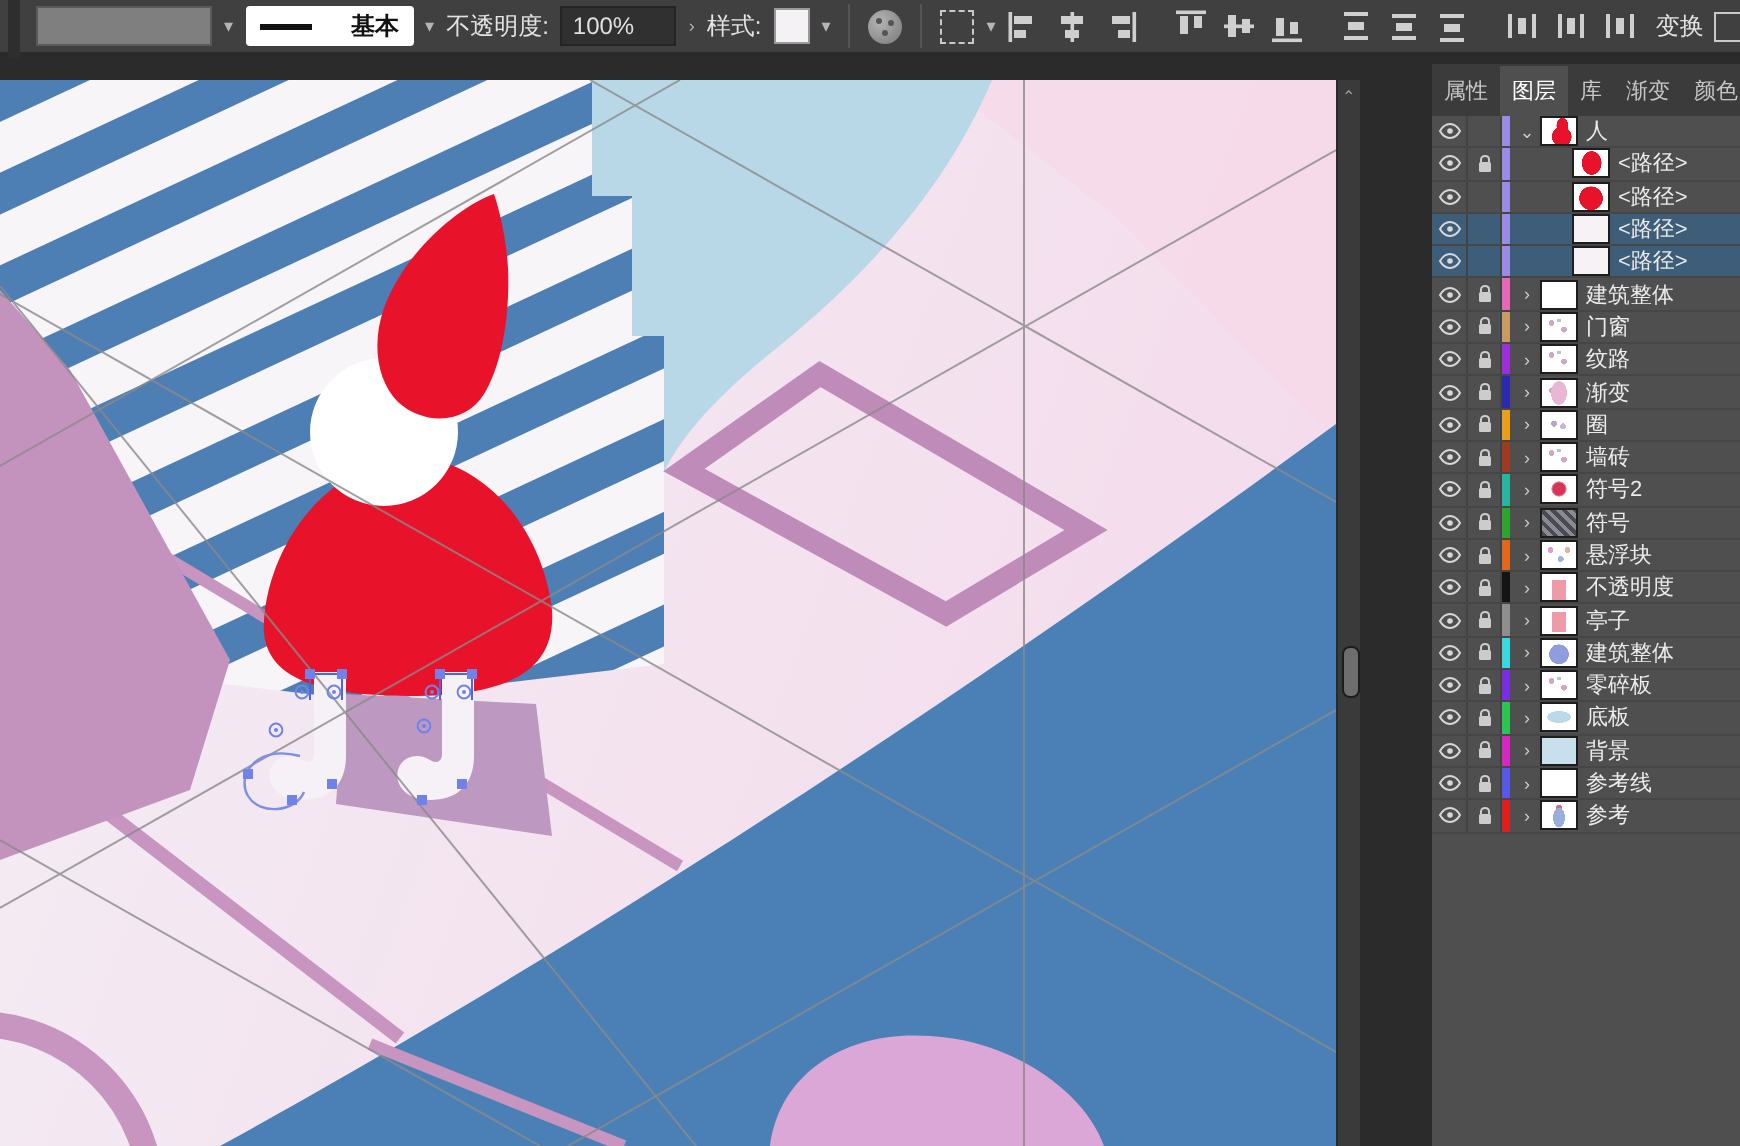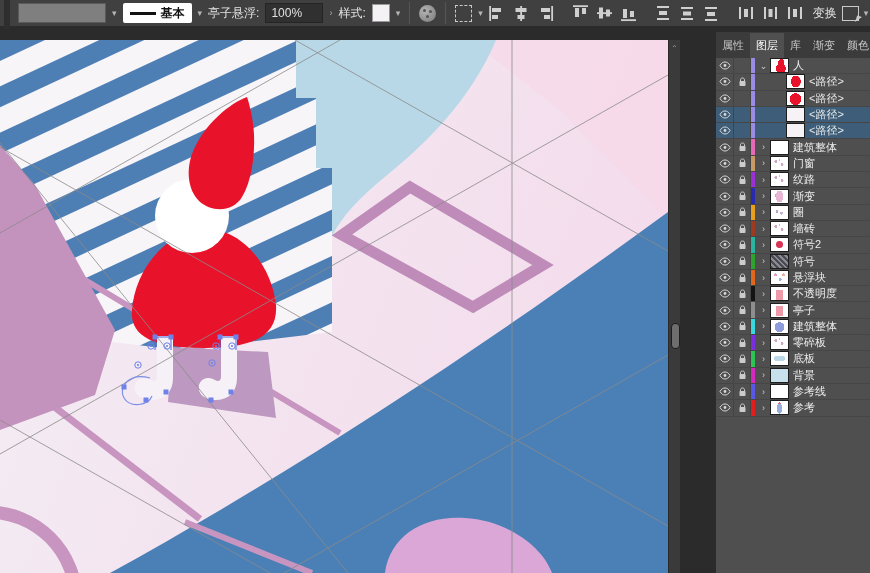--- a/index.html
+++ b/index.html
@@ -4,21 +4,21 @@
 <style>
   html,body{margin:0;padding:0;background:#262626;}
   .app{position:relative;width:870px;height:573px;background:#333;overflow:hidden;
        font-family:"Liberation Sans",sans-serif;-webkit-font-smoothing:antialiased;color:#ddd;}
   
   .toolbar{position:absolute;left:0;top:0;width:870px;height:32px;background:#404040;
            border-bottom:6px solid #2b2b2b;display:flex;align-items:center;gap:6px;padding:0 4px;box-sizing:border-box;}
   .tb-edge{width:6px;height:32px;background:#2e2e2e;margin-right:2px;flex:none;}
   .swatch-gray{width:86px;height:18px;background:#7f7f7f;border:1px solid #5a5a5a;flex:none;}
   .chev{font-size:9px;color:#b5b5b5;flex:none;line-height:1;}
-  .stroke-pill{display:flex;align-items:center;gap:5px;background:#fff;border-radius:2px;height:20px;padding:0 7px;flex:none;}
+  .stroke-pill{display:flex;align-items:center;gap:20px;background:#fff;border-radius:2px;height:20px;padding:0 7px;flex:none;}
   .stroke-line{width:26px;height:3px;background:#111;}
   .stroke-label{font-size:12px;color:#111;font-weight:bold;}
   .tb-label{font-size:12px;color:#e3e3e3;white-space:nowrap;}
   .opacity-field{display:flex;align-items:center;background:#303030;border:1px solid #242424;height:18px;padding:0 5px;min-width:46px;font-size:12px;color:#e0e0e0;flex:none;}
   .style-swatch{width:16px;height:16px;background:#f5f2f5;border:1px solid #999;flex:none;}
   .tb-sep{width:1px;height:22px;background:#555;margin:0 3px;flex:none;}
   .recolor{width:17px;height:17px;border-radius:50%;background:radial-gradient(circle at 35% 35%,#b5b5b5,#8a8a8a 70%);position:relative;flex:none;}
   .recolor::after{content:"";position:absolute;left:4px;top:4px;width:3px;height:3px;border-radius:50%;background:#555;
                   box-shadow:6px 1px 0 #555,3px 6px 0 #555;}
   .dashed-sq{width:15px;height:15px;border:1px dashed #c9c9c9;flex:none;}
@@ -93,21 +93,21 @@
 
   <div class="toolbar">
     <div class="tb-edge"></div>
     <div class="swatch-gray"></div>
     <span class="chev">▾</span>
     <div class="stroke-pill">
       <span class="stroke-line"></span>
       <span class="stroke-label">基本</span>
     </div>
     <span class="chev">▾</span>
-    <span class="tb-label">亭子悬浮:</span>
+    <span class="tb-label">不透明度:</span>
     <div class="opacity-field">
       <span>100%</span>
     </div>
     <span class="chev">›</span>
     <span class="tb-label">样式:</span>
     <div class="style-swatch"></div>
     <span class="chev">▾</span>
     <div class="tb-sep"></div>
     <div class="recolor"></div>
     <div class="tb-sep"></div>

